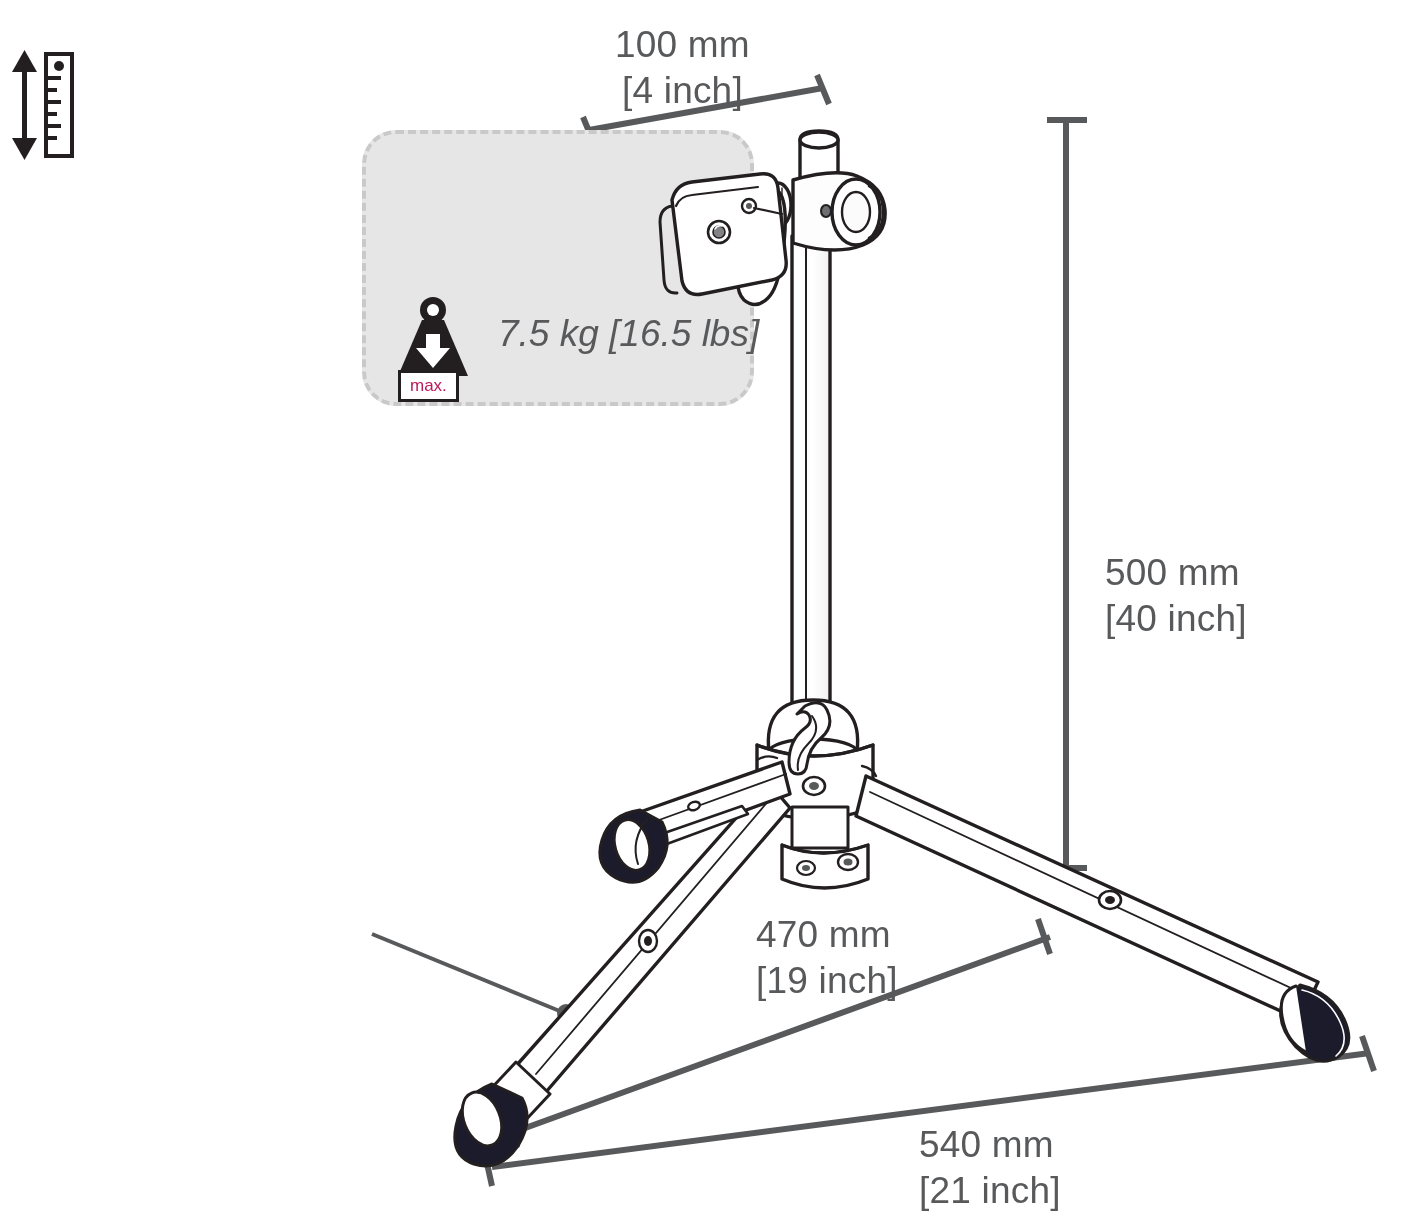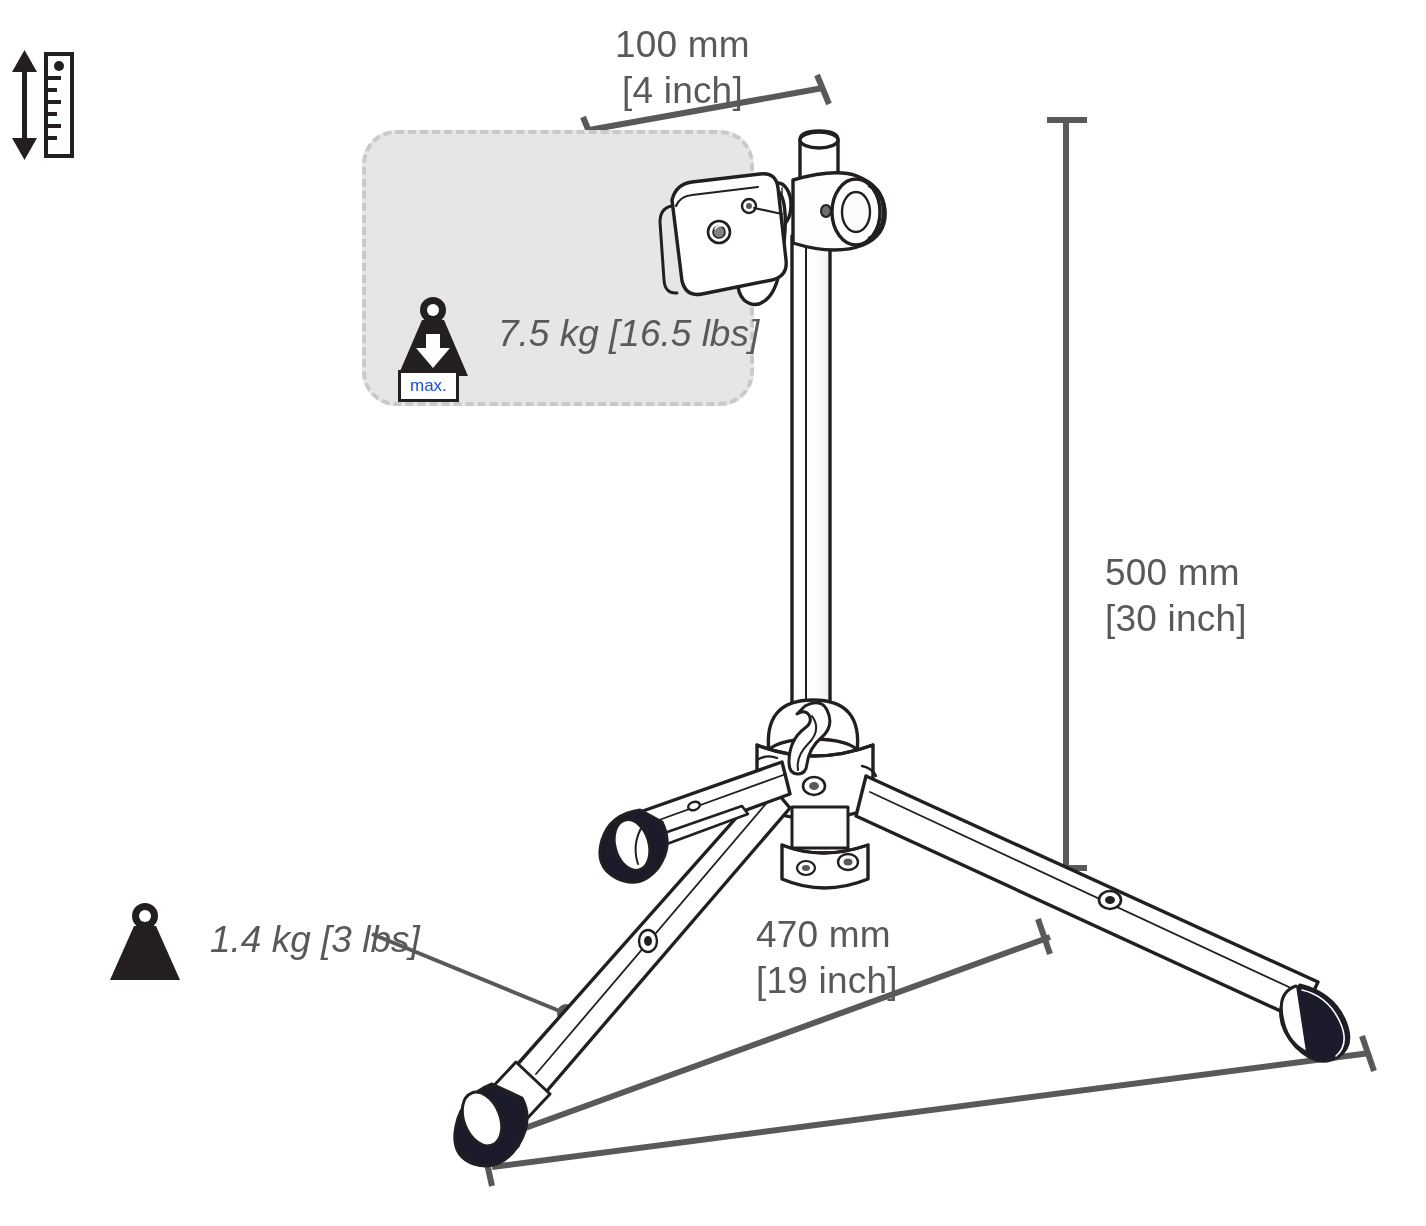--- a/index.html
+++ b/index.html
@@ -42,21 +42,21 @@
     font-size:37px;
     line-height:46px;
     white-space:nowrap;
     font-style:italic;
   }
   .icon-wrap{display:block;line-height:0;}
   .maxtag{
     position:absolute;
     border:3px solid #231f20;
     background:#ffffff;
-    color:#1d4ed8;
+    color:#be185d;
     font-size:17px;
     line-height:17px;
     padding:4px 9px 5px 9px;
     font-family:"Liberation Sans", sans-serif;
     white-space:nowrap;
   }
 </style>
 </head>
 <body>
 
@@ -249,28 +249,32 @@
     </svg>
   </div>
 
   <div class="dim-label" style="left:615px;top:22px;text-align:center;">
     <span>100 mm</span>
     <span class="l2">[4 inch]</span>
   </div>
 
   <div class="dim-label" style="left:1105px;top:506px;margin-top:44px;">
     <span>500 mm</span>
-    <span class="l2">[30 inch]</span>
+    <span class="l2">[40 inch]</span>
   </div>
 
   <div class="dim-label" style="left:756px;top:912px;">
     <span>470 mm</span>
     <span class="l2">[19 inch]</span>
   </div>
 
+  <div class="dim-label" style="left:919px;top:1122px;">
+    <span>540 mm</span>
+    <span class="l2">[21 inch]</span>
+  </div>
 
   <div class="load-row" style="left:392px;top:296px;">
     <div class="icon-wrap" style="position:relative;">
       <svg width="82" height="84" viewBox="0 0 82 84">
         <g fill="#231f20">
           <circle cx="41" cy="14" r="13"></circle>
           <circle cx="41" cy="14" r="6" fill="#ffffff"></circle>
           <polygon points="30,24 52,24 76,80 6,80"></polygon>
         </g>
         <g fill="#ffffff">
@@ -279,29 +283,14 @@
         </g>
       </svg>
       <div class="maxtag" style="left:6px;top:74px;">max.</div>
     </div>
     <div class="load-text" style="padding-bottom:8px;">
       <span>7.5 kg</span>
       <span class="l2">[16.5 lbs]</span>
     </div>
   </div>
 
-  <div class="load-row" style="left:104px;top:902px;">
-    <div class="icon-wrap">
-      <svg width="82" height="82" viewBox="0 0 82 82">
-        <g fill="#231f20">
-          <circle cx="41" cy="14" r="13"></circle>
-          <circle cx="41" cy="14" r="6" fill="#ffffff"></circle>
-          <polygon points="30,24 52,24 76,78 6,78"></polygon>
-        </g>
-      </svg>
-    </div>
-    <div class="load-text" style="padding-bottom:6px;">
-      <span>1.4 kg</span>
-      <span class="l2">[3 lbs]</span>
-    </div>
-  </div>
 
 </div>
 
 </body></html>

